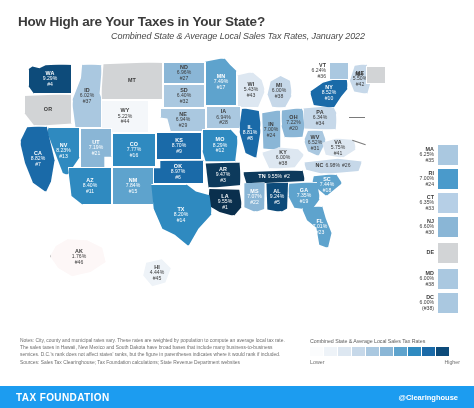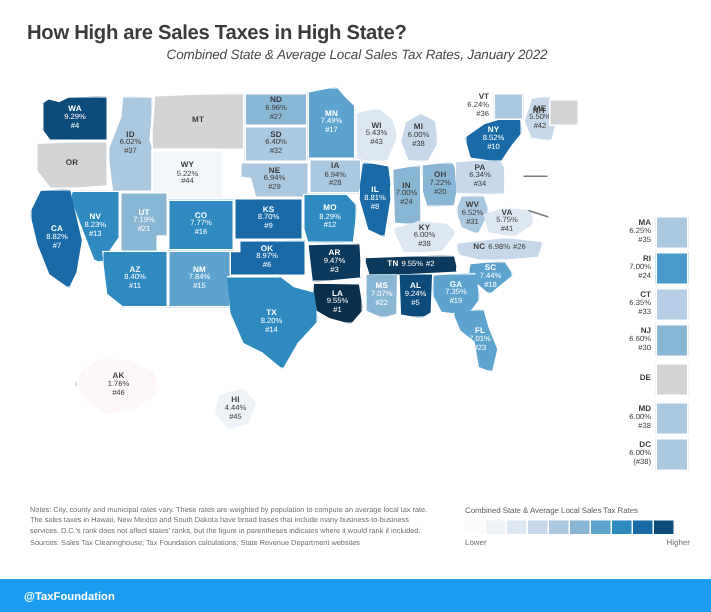--- a/index.html
+++ b/index.html
@@ -70,21 +70,21 @@
   .footer{position:absolute;left:0;bottom:0;width:474px;height:22px;background:#1c9cf0;display:flex;align-items:center;justify-content:space-between;padding:0 16px;box-sizing:border-box;}
   .footer .brand{color:#fff;font-size:10px;font-weight:bold;letter-spacing:0.4px;}
   .footer .handle{color:#fff;font-size:7.5px;font-weight:bold;}
 </style>
 </head>
 <body>
 
 <div id="page">
 
   <div class="hdr">
-    <h1>How High are Sales Taxes in High State?</h1>
+    <h1>How High are Your Taxes in Your State?</h1>
     <p class="sub">Combined State &amp; Average Local Sales Tax Rates, January 2022</p>
   </div>
 
   <div class="mapwrap">
 
     <div class="st dk" style="left:28px;top:18px;width:44px;height:30px;background:#0d4b7a;clip-path:polygon(0% 18%,10% 8%,26% 14%,40% 4%,100% 0%,100% 100%,14% 100%,0% 72%);">
       <span class="ab">WA</span>
       <span class="rt">9.29%</span>
       <span class="rk">#4</span>
     </div>
@@ -433,16 +433,17 @@
       <span style="background:#1a6aa8;"></span>
       <span style="background:#0d4b7a;"></span>
     </div>
     <div class="ends">
       <span>Lower</span>
       <span>Higher</span>
     </div>
   </div>
 
   <div class="footer">
-    <span class="handle">@TaxFoundation</span>
+    <span class="brand">TAX FOUNDATION</span>
+    <span class="handle">@Clearinghouse</span>
   </div>
 
 </div>
 
 </body></html>

